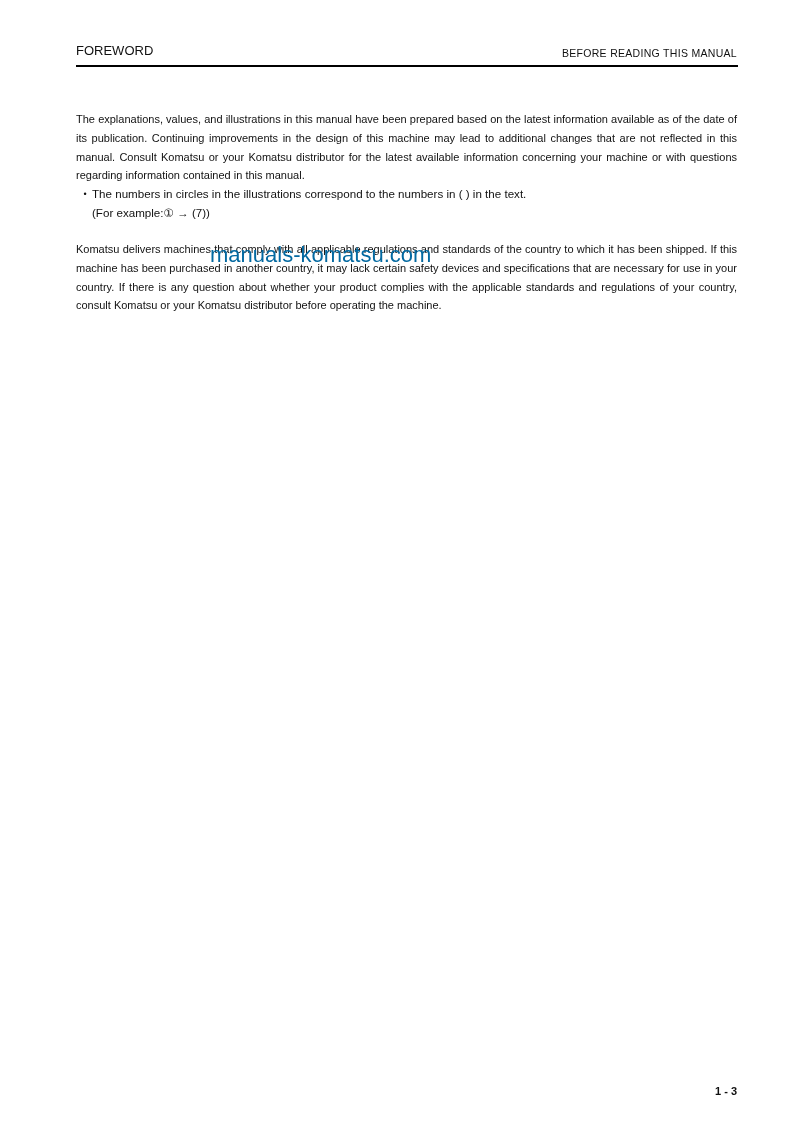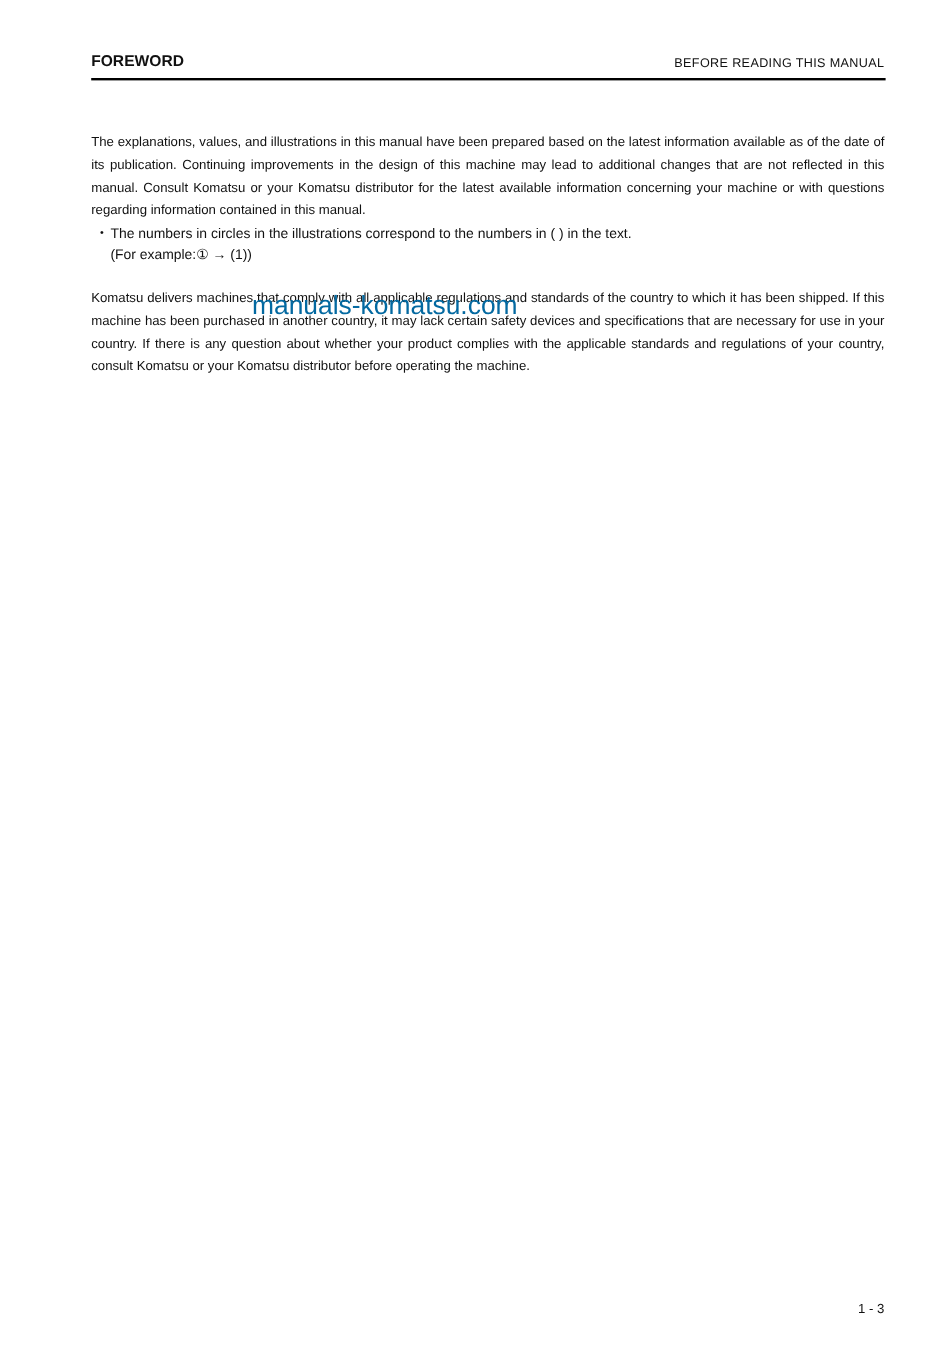--- a/index.html
+++ b/index.html
@@ -1,41 +1,41 @@
 <!DOCTYPE html>
 <html><head>
   <meta charset="utf-8">
   <style>
     html, body { margin: 0; padding: 0; background: #ffffff; }
     body { width: 793px; height: 1123px; position: relative; overflow: hidden; font-family: "Liberation Sans", sans-serif; color: #111; }
-    .header-left { position: absolute; left: 76px; top: 43px; font-size: 13px; font-weight: bold; letter-spacing: 0px; }
+    .header-left { position: absolute; left: 76px; top: 43px; font-size: 13px; font-weight: normal; letter-spacing: 0px; }
     .header-right { position: absolute; right: 56px; top: 47px; font-size: 10.5px; font-weight: normal; letter-spacing: 0.3px; }
     .header-rule { position: absolute; left: 76px; width: 662px; top: 65px; height: 2px; background: #000; }
     .para { position: absolute; left: 76px; width: 661px; font-size: 11px; line-height: 18.8px; text-align: justify; }
     .para1 { top: 110px; }
     .bullet { position: absolute; left: 78px; top: 185px; font-size: 11.6px; line-height: 18.8px; text-align: center; }
     .bullet .dot { display: inline-block; width: 14px; font-size: 9px; vertical-align: 1px; }
     .example { position: absolute; left: 92px; top: 204px; font-size: 11.6px; line-height: 18.8px; }
     .para2 { top: 240px; }
     .watermark { position: absolute; left: 210px; top: 243px; font-size: 22px; color: #0369a1; letter-spacing: 0px; line-height: 24px; }
-    .page-num { position: absolute; right: 56px; top: 1085px; font-size: 11px; }
+    .page-num { position: absolute; right: 56px; top: 1085px; font-size: 11px; font-weight: bold; }
   </style>
 </head>
 <body>
 
 <div>
   <div class="header-left">FOREWORD</div>
   <div class="header-right">BEFORE READING THIS MANUAL</div>
   <div class="header-rule"></div>
 </div>
 
 <div class="para para1">The explanations, values, and illustrations in this manual have been prepared based on the latest information available as of the date of its publication. Continuing improvements in the design of this machine may lead to additional changes that are not reflected in this manual. Consult Komatsu or your Komatsu distributor for the latest available information concerning your machine or with questions regarding information contained in this manual.</div>
 
 <div class="bullet">
   <span class="dot">•</span><span>The numbers in circles in the illustrations correspond to the numbers in ( ) in the text.</span>
 </div>
-<div class="example">(For example:① → (1))</div>
+<div class="example">(For example:① → (7))</div>
 
 <div class="para para2">Komatsu delivers machines that comply with all applicable regulations and standards of the country to which it has been shipped.  If this machine has been purchased in another country, it may lack certain safety devices and specifications that are necessary for use in your country. If there is any question about whether your product complies with the applicable standards and regulations of your country, consult Komatsu or your Komatsu distributor before operating the machine.</div>
 
 <div class="watermark">manuals-komatsu.com</div>
 
 <div class="page-num">1 - 3</div>
 
 </body></html>

